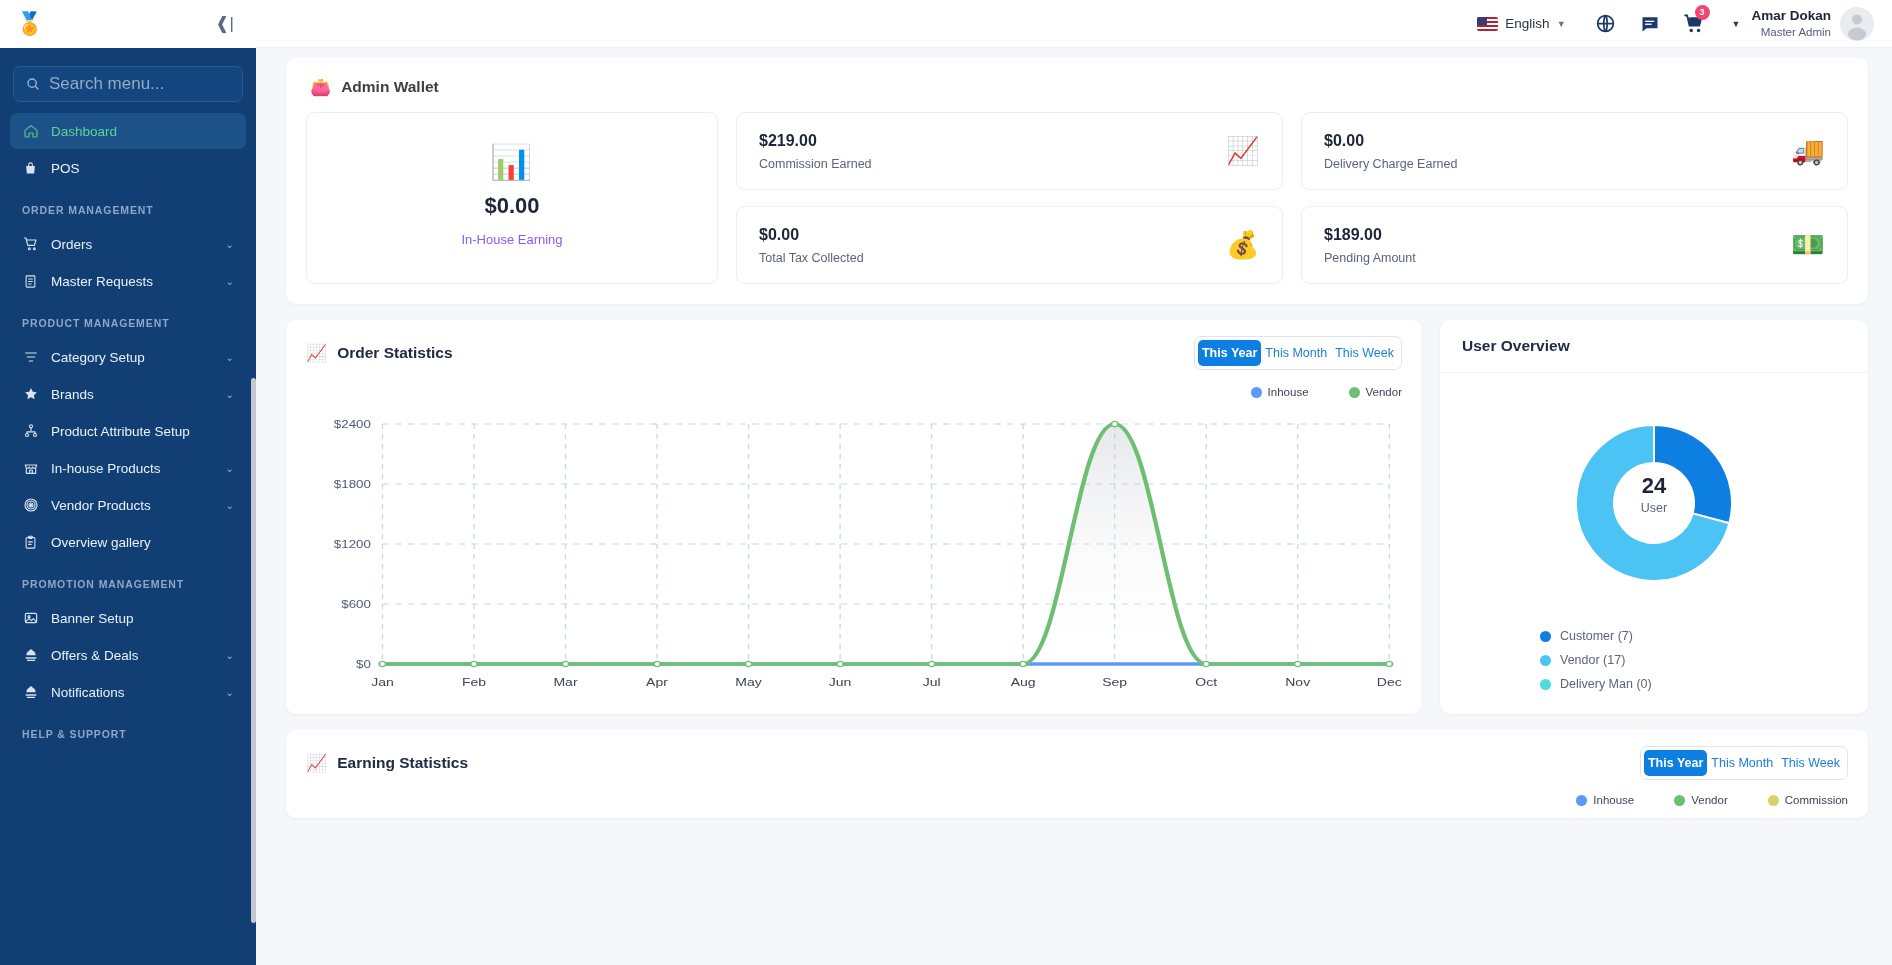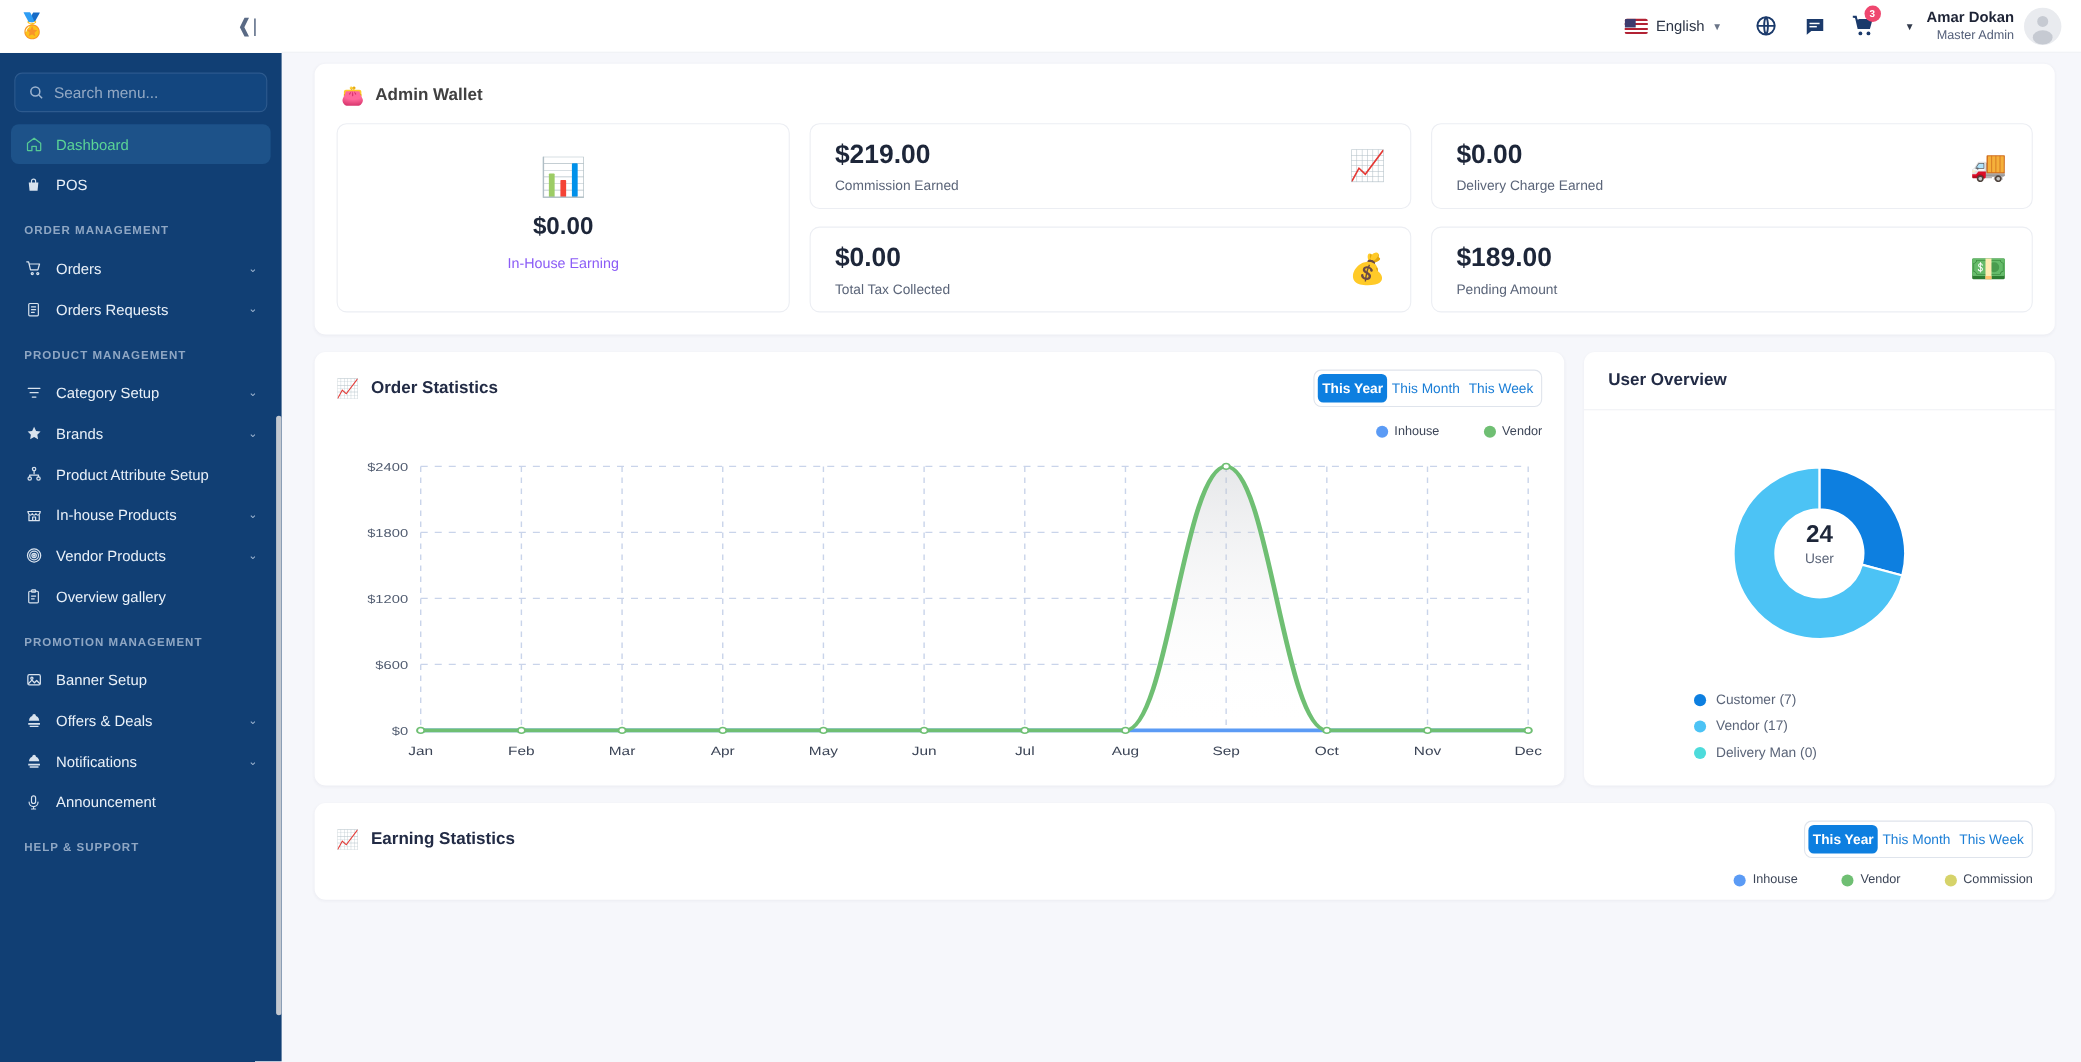--- a/index.html
+++ b/index.html
@@ -95,21 +95,21 @@
   .search-box {
     height: 36px; border-radius: 7px;
     border: 1px solid #2d5a8e;
     background: #13467f;
     display: flex; align-items: center; gap: 9px;
     padding: 0 12px;
   }
   .search-box svg { flex: none; }
   .search-input {
     border: none; outline: none; background: transparent;
-    color: #cfdbe9; font-size: 14px; width: 100%;
+    color: #cfdbe9; font-size: 17px; width: 100%;
     font-family: "Liberation Sans", sans-serif;
   }
   .search-input::placeholder { color: #93a9c4; }
   .nav-section-title {
     color: #8fa7c4; font-size: 10.5px; font-weight: 700;
     letter-spacing: 0.9px; padding: 17px 20px 9px 22px;
   }
   .nav-item {
     display: flex; align-items: center; gap: 12px;
     height: 36px; margin: 1px 10px; padding: 0 12px;
@@ -156,21 +156,21 @@
   }
   .wallet-big .bigemj { font-size: 34px; line-height: 1; margin-bottom: 14px; }
   .wallet-big .amt { font-size: 22px; font-weight: 700; color: #1d2639; }
   .wallet-big .lbl { font-size: 13px; color: #8b5cf6; margin-top: 13px; }
   .wallet-col { flex: 1; display: flex; flex-direction: column; gap: 16px; }
   .wallet-card {
     border: 1px solid #eceef3; border-radius: 9px;
     padding: 18px 22px; height: 78px;
     display: flex; align-items: center; justify-content: space-between;
   }
-  .wallet-card .amt { font-size: 24px; font-weight: 700; color: #1d2639; }
+  .wallet-card .amt { font-size: 16px; font-weight: 700; color: #1d2639; }
   .wallet-card .lbl { font-size: 12.5px; color: #5b6579; margin-top: 7px; }
   .wallet-card .emj { font-size: 27px; line-height: 1; }
 
   
   .row2 { display: flex; gap: 18px; margin-top: 16px; }
   .order-panel { flex: 1; min-width: 0; padding: 16px 20px 12px 20px; }
   .order-head { display: flex; align-items: center; }
   .order-head .ttl { display: flex; align-items: center; gap: 10px; }
   .order-head .ttl .emj { font-size: 17px; }
   .order-head .ttl h2 { font-size: 15.5px; color: #222b45; font-weight: 700; }
@@ -312,21 +312,21 @@
             <span class="lbl">Orders</span>
             <span class="arrow">⌄</span>
           </div>
           <div class="nav-item">
             <span class="ic">
               <svg width="15" height="15" viewBox="0 0 24 24" stroke="currentColor" fill="none" stroke-width="1.7" stroke-linecap="round" stroke-linejoin="round">
                 <rect x="5" y="3" width="14" height="18" rx="1.5"></rect>
                 <path d="M9 8h6M9 12h6M9 16h4"></path>
               </svg>
             </span>
-            <span class="lbl">Orders Requests</span>
+            <span class="lbl">Master Requests</span>
             <span class="arrow">⌄</span>
           </div>
           <div class="nav-section-title">PRODUCT MANAGEMENT</div>
           <div class="nav-item">
             <span class="ic">
               <svg width="16" height="16" viewBox="0 0 24 24" stroke="currentColor" fill="none" stroke-width="1.7" stroke-linecap="round" stroke-linejoin="round">
                 <path d="M4 6h16M6.5 12h11M9.5 18h5"></path>
               </svg>
             </span>
             <span class="lbl">Category Setup</span>
@@ -409,29 +409,20 @@
           <div class="nav-item">
             <span class="ic">
               <svg width="16" height="16" viewBox="0 0 24 24" fill="currentColor">
                 <circle cx="12" cy="5.6" r="2.4"></circle>
                 <path d="M5 12.2a7 7 0 0 1 14 0z"></path>
                 <path d="M4 15.5h16v2.2H4zM6 19h12v2H6z"></path>
               </svg>
             </span>
             <span class="lbl">Notifications</span>
             <span class="arrow">⌄</span>
-          </div>
-          <div class="nav-item">
-            <span class="ic">
-              <svg width="15" height="15" viewBox="0 0 24 24" stroke="currentColor" fill="none" stroke-width="1.7" stroke-linecap="round" stroke-linejoin="round">
-                <rect x="9" y="2.5" width="6" height="11" rx="3"></rect>
-                <path d="M5.5 11.5a6.5 6.5 0 0 0 13 0M12 18v3.5M9 21.5h6"></path>
-              </svg>
-            </span>
-            <span class="lbl">Announcement</span>
           </div>
           <div class="nav-section-title">HELP &amp; SUPPORT</div>
         </div>
     </div>
     <div class="sb-scroll"></div>
   </div>
 
   <div class="main">
 
     <div class="panel wallet-panel">

